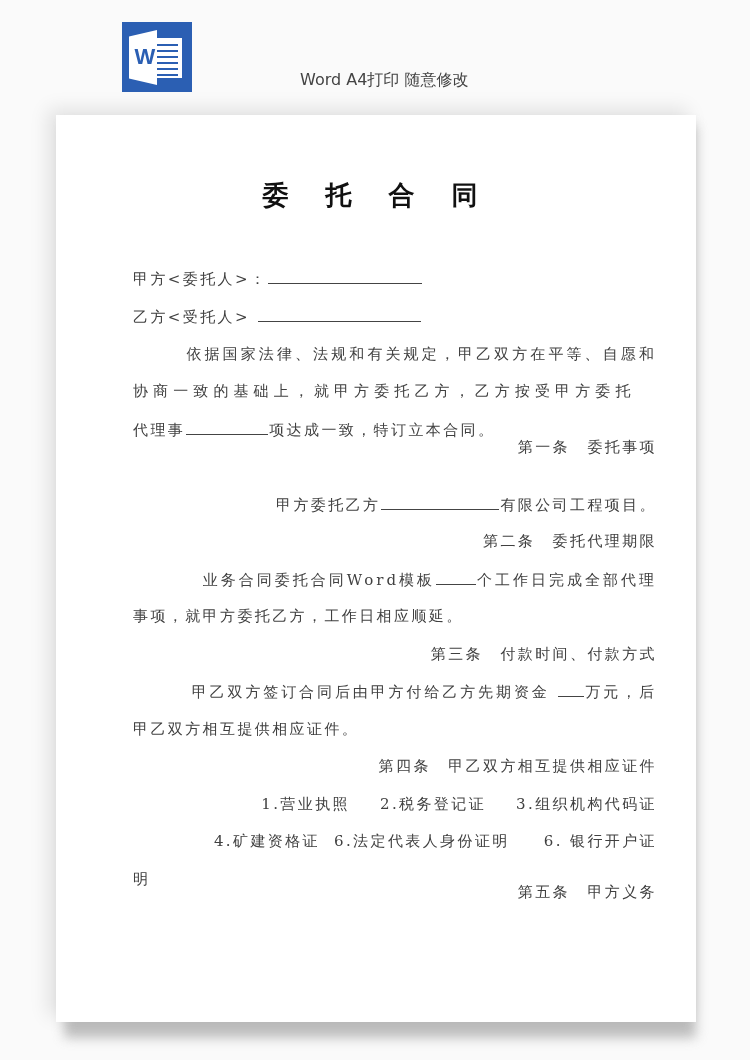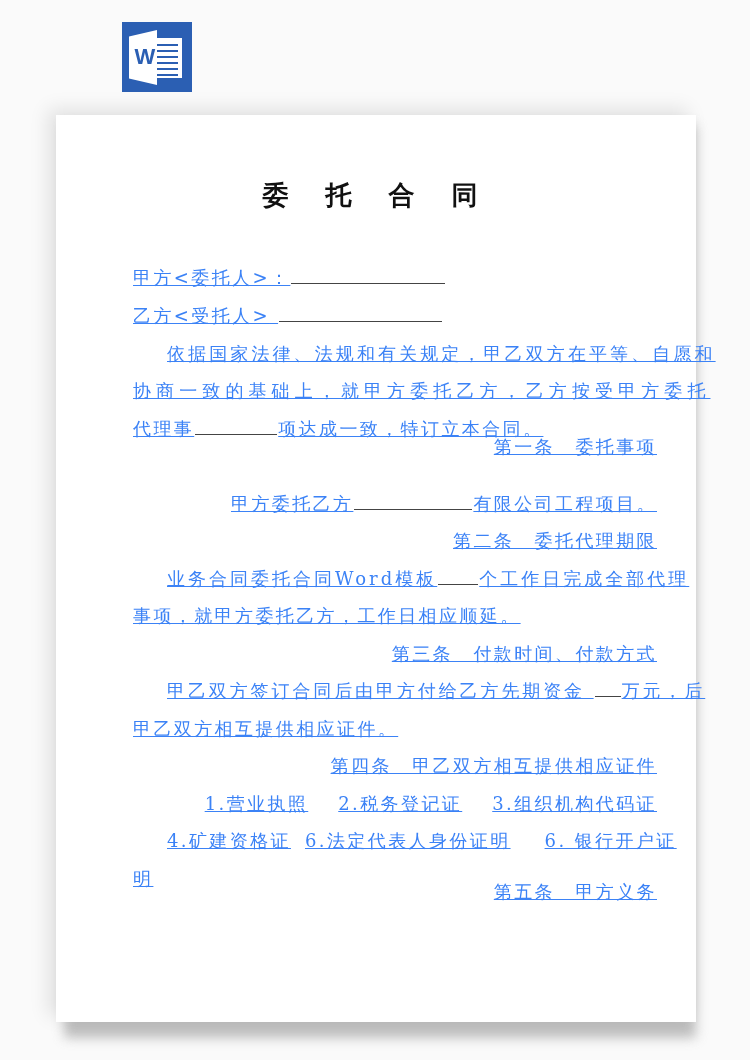--- a/index.html
+++ b/index.html
@@ -46,23 +46,22 @@
     box-shadow: -8px -6px 18px rgba(0,0,0,0.10);
   }
   .doc-title {
     position: absolute; left: 0; top: 178px; width: 750px; text-align: center;
     font-size: 26px; font-weight: bold; color: #111; letter-spacing: 14px;
     padding-left: 2px;
   }
   .line {
     position: absolute; left: 133px; width: 490px; height: 22px;
     font-family: "DejaVu Serif", "Liberation Serif", serif;
-    font-size: 18px; color: #3b82f6; white-space: nowrap; line-height: 22px;
+    font-size: 15px; color: #404040; white-space: nowrap; line-height: 22px;
     letter-spacing: 2.4px;
-    text-decoration: underline;
   }
   .indent { left: 167px; text-align: right; }
   .uline {
     display: inline-block; border-bottom: 1px solid #444; height: 16px; vertical-align: baseline;
     margin: 0 1px;
   }
   .gap { display: inline-block; }
 </style>
 </head>
 <body>
@@ -73,20 +72,21 @@
       <i style="top:6px"></i>
         <i style="top:12px"></i>
         <i style="top:18px"></i>
       <i style="top:24px"></i>
         <i style="top:30px"></i>
         <i style="top:36px"></i>
     </div>
     <div class="doc-front"></div>
     <div class="w-letter">W</div>
   </div>
+  <div class="header-sub">Word A4打印 随意修改</div>
 </div>
 
 <div class="page-shadow"></div>
 <div class="page"></div>
 
 <div class="doc-title">委 托 合 同</div>
 
 <div class="line" style="top:267px">
   <span>甲方&lt;委托人&gt;：</span><span class="uline" style="width:154px"></span>
 </div>

